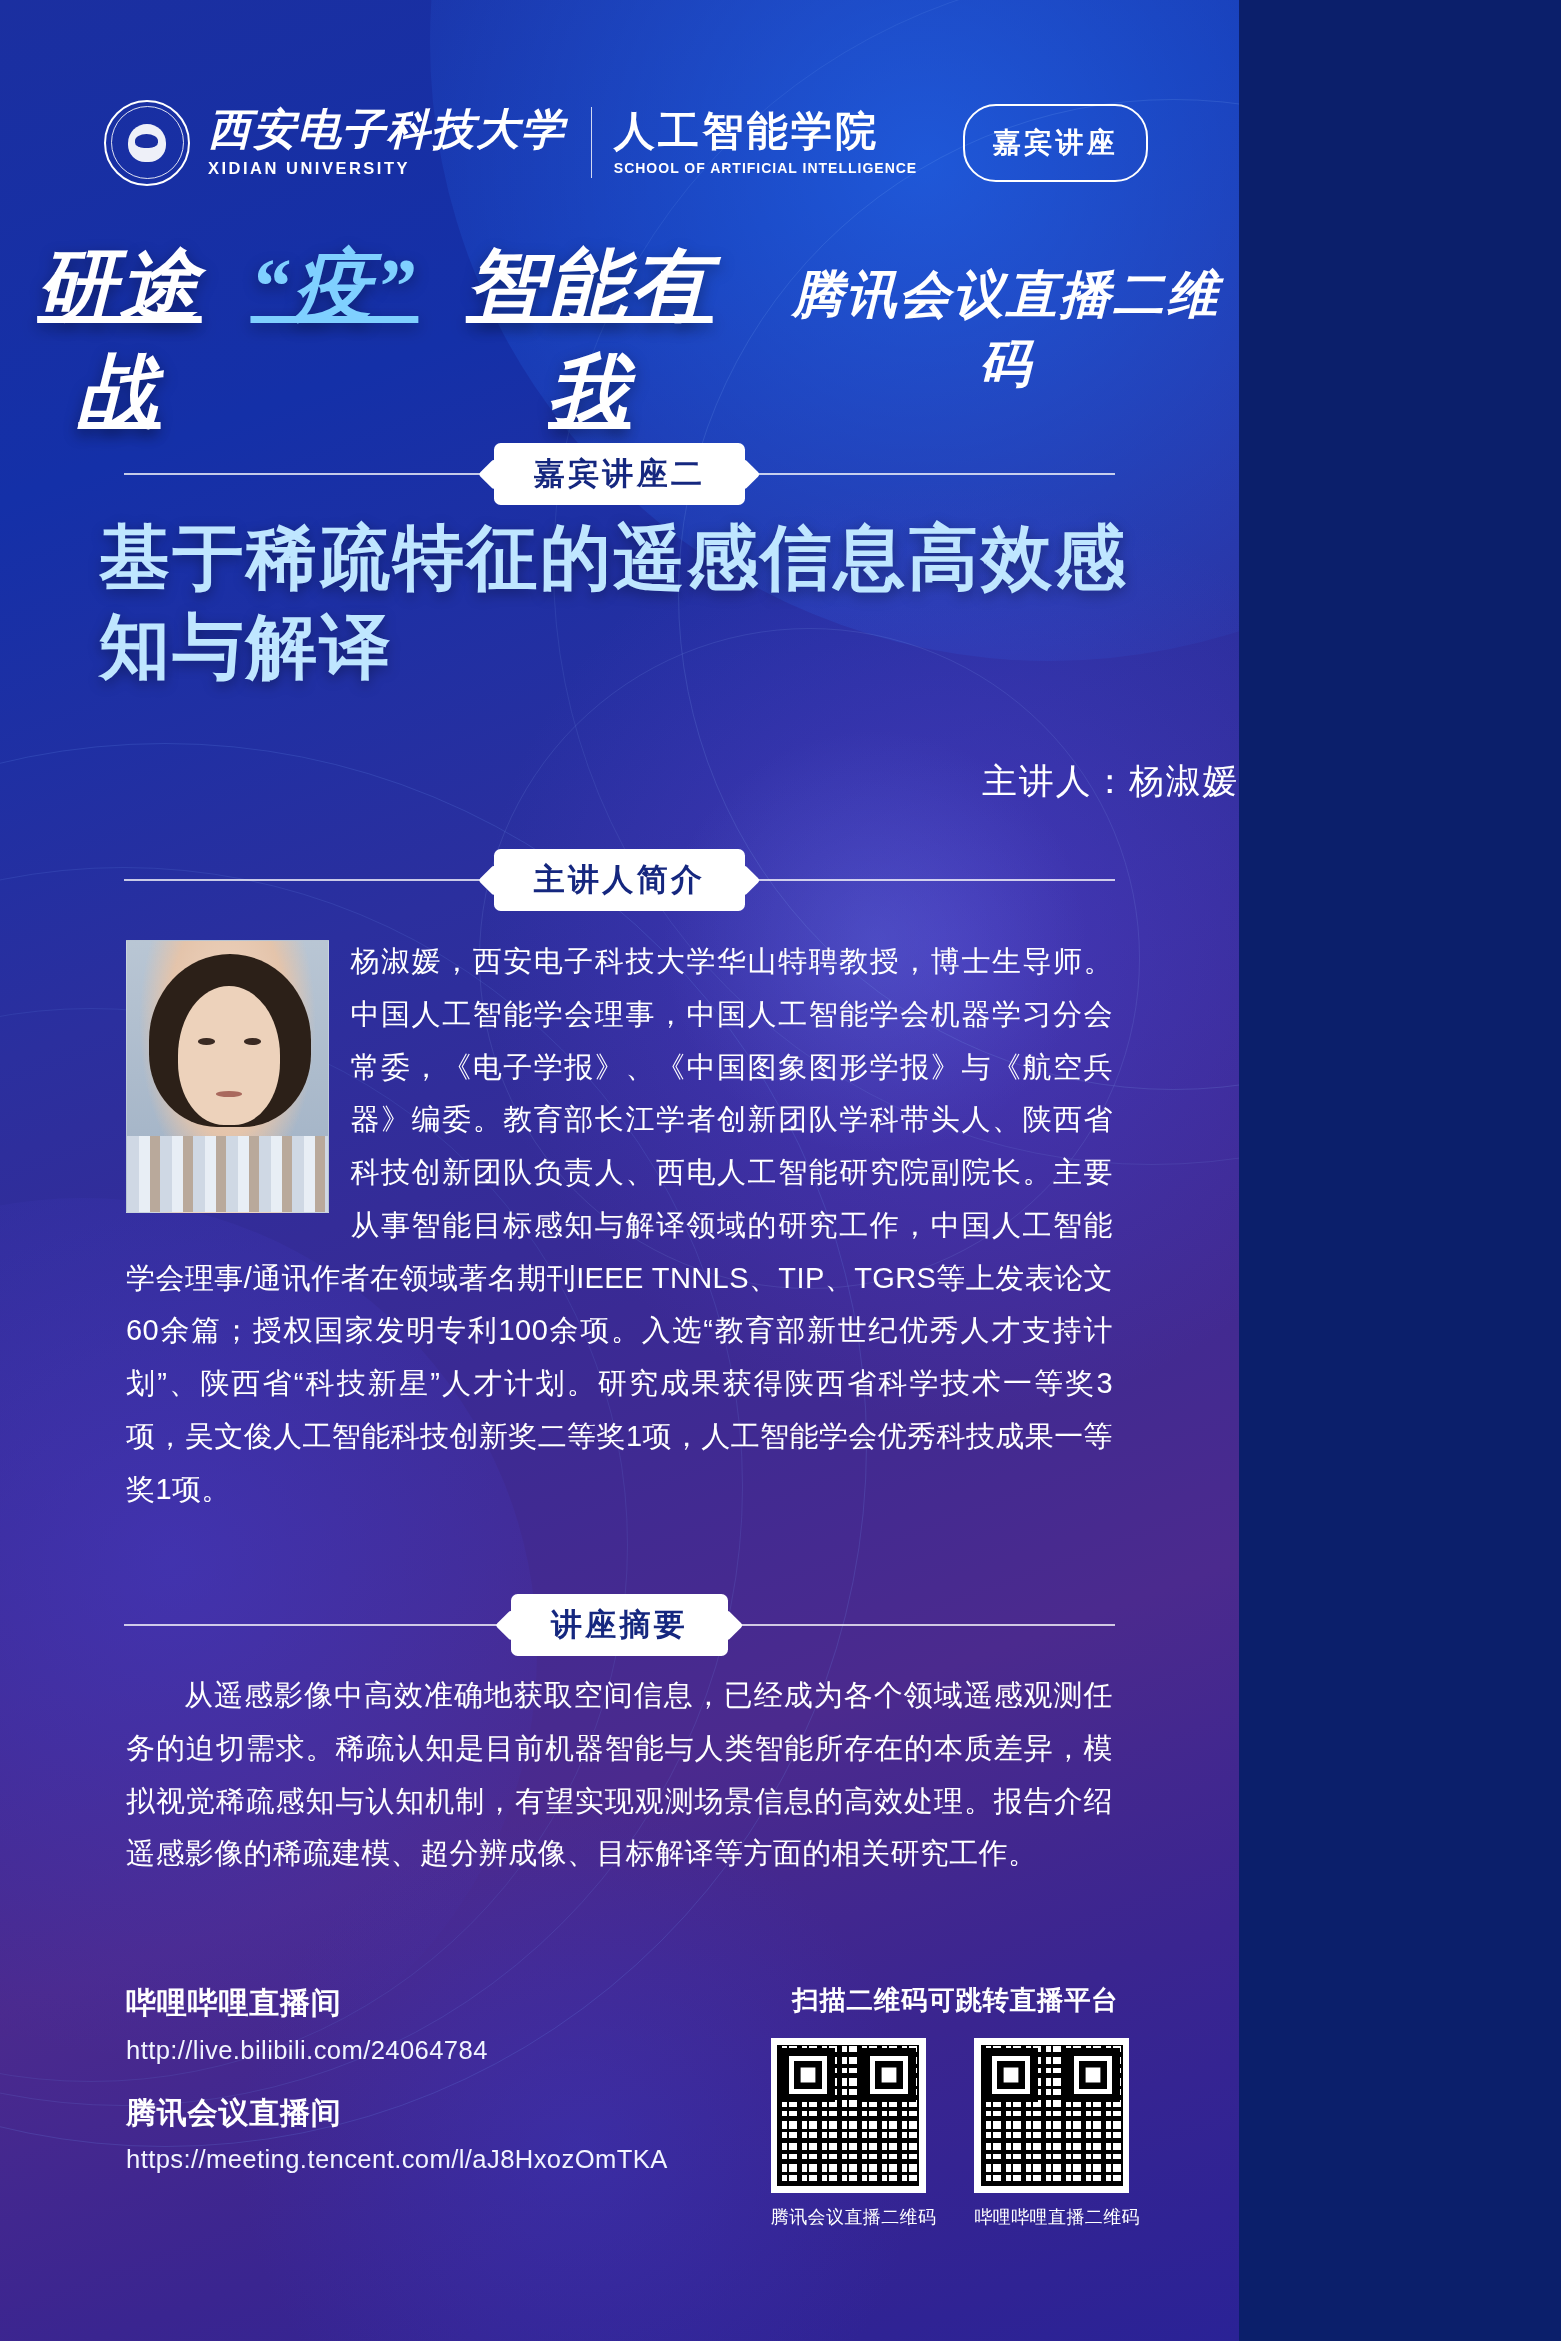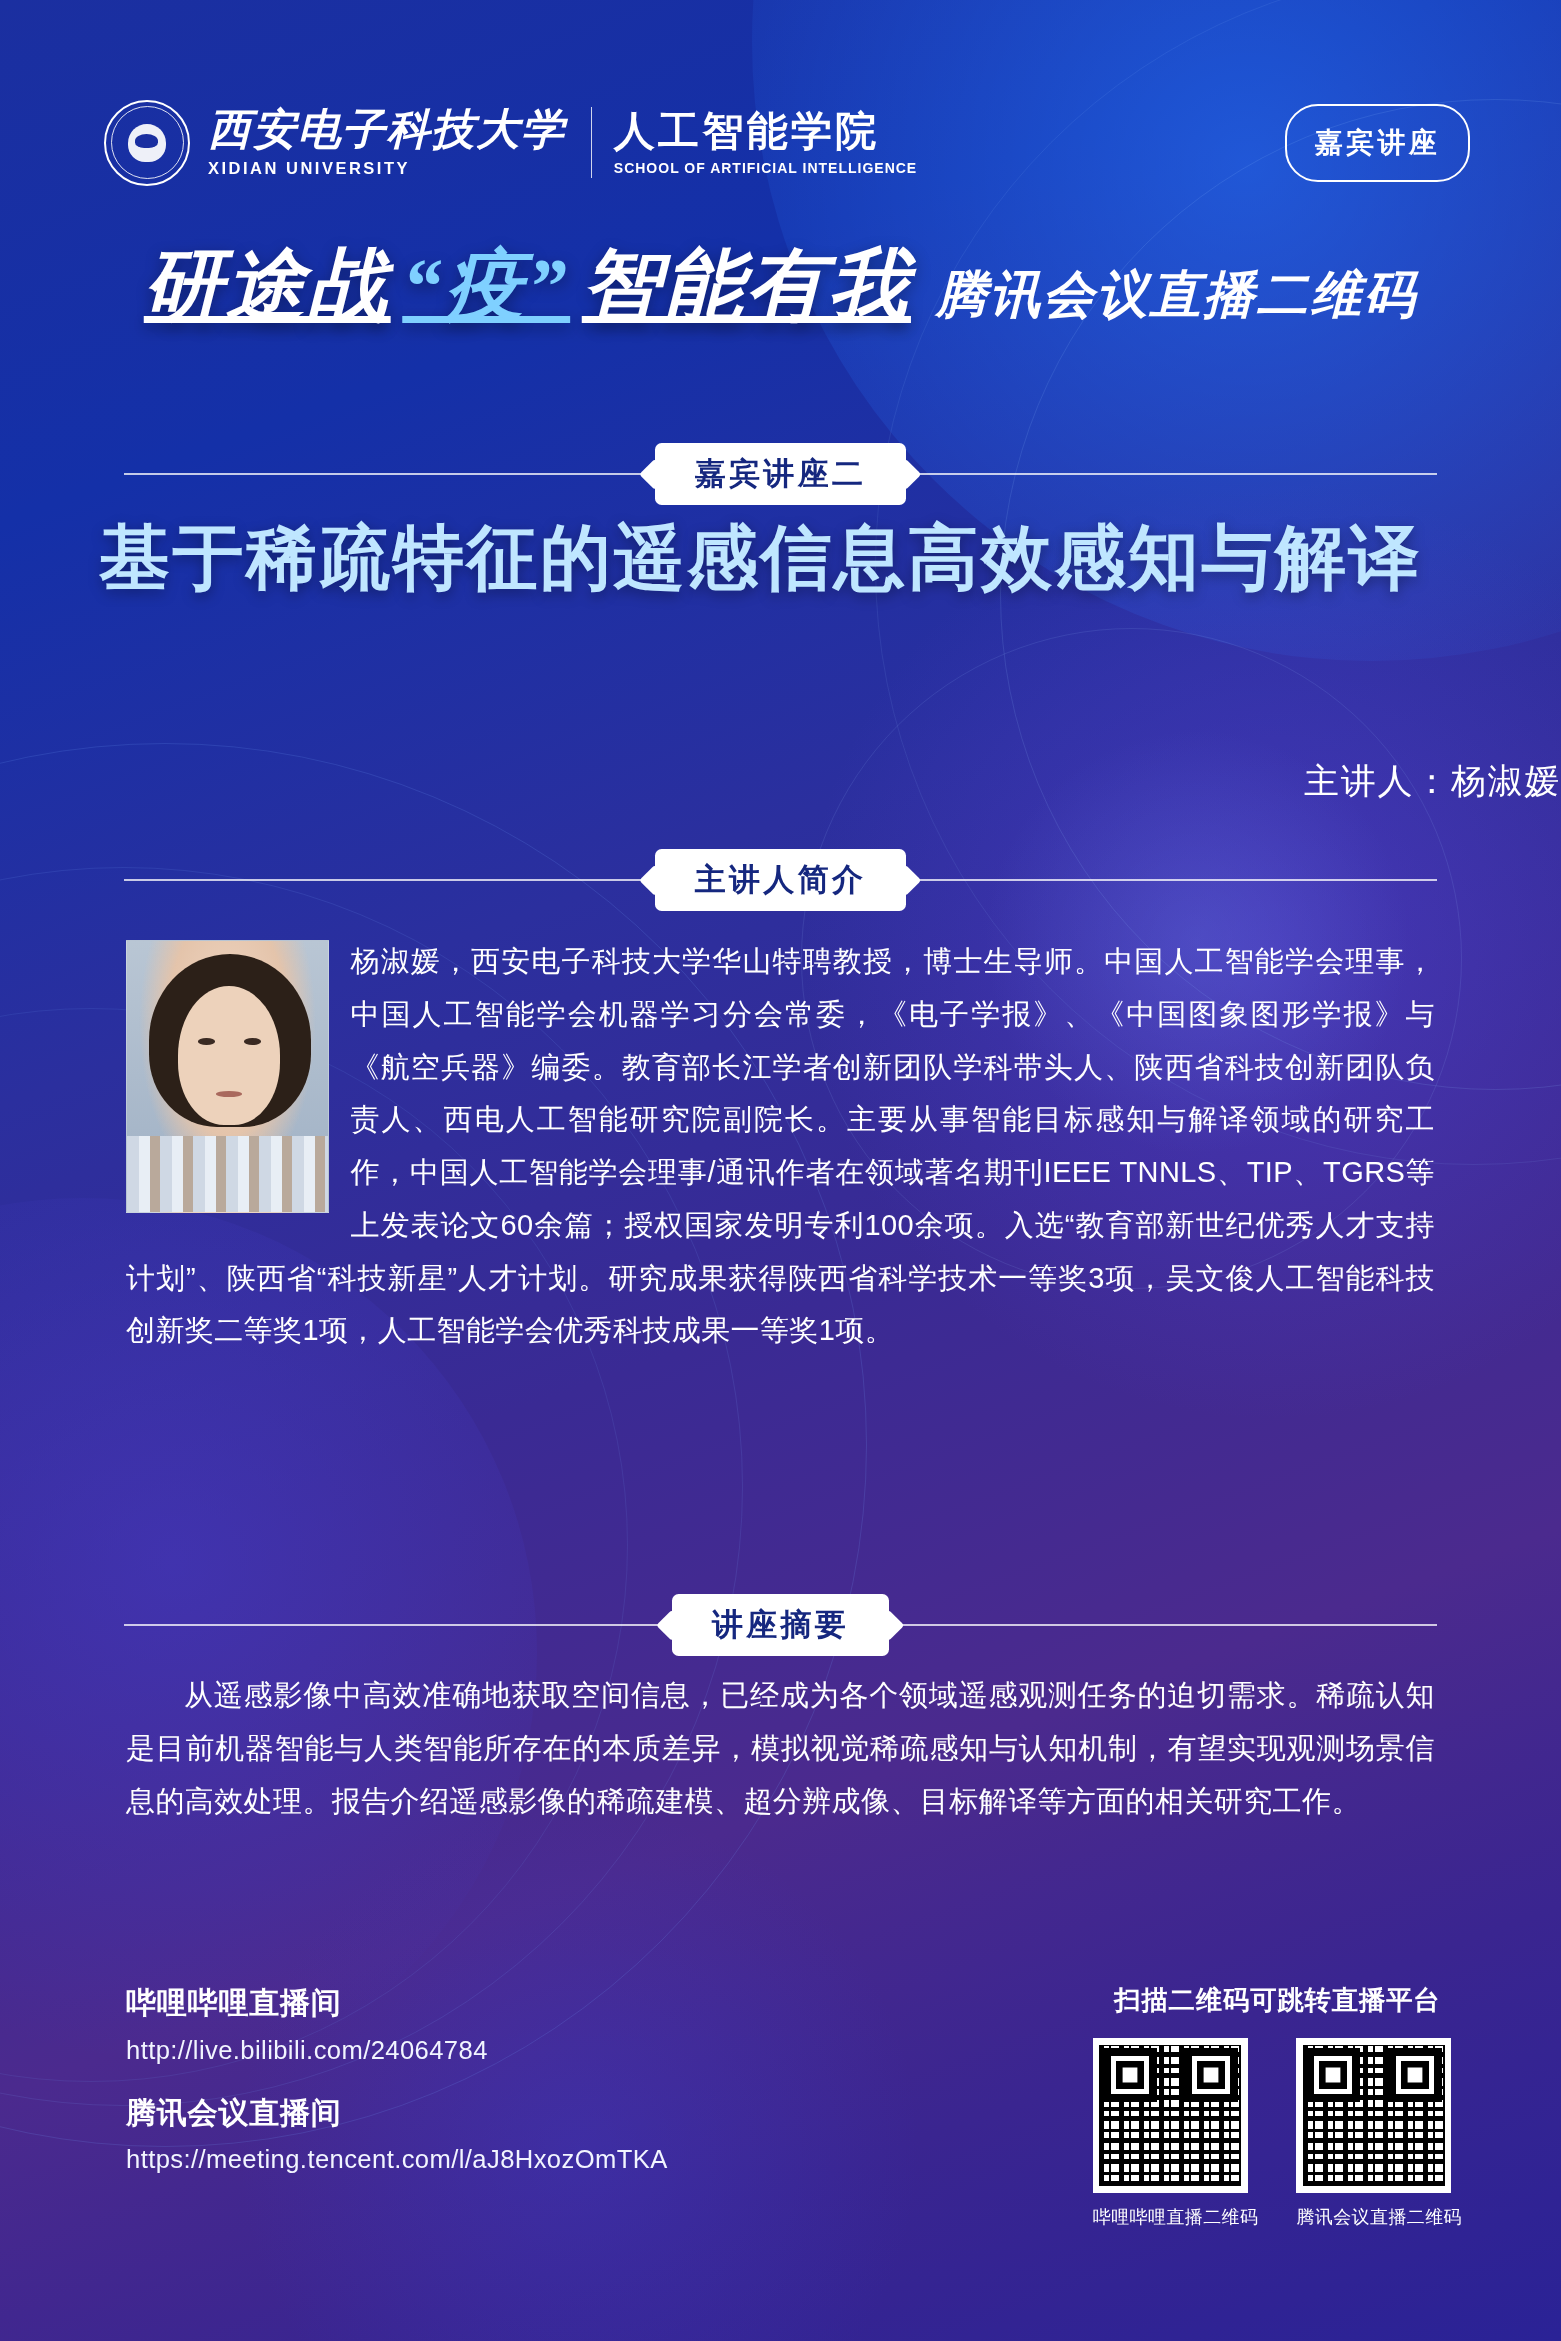--- a/index.html
+++ b/index.html
@@ -5,21 +5,21 @@
   * { box-sizing: border-box; margin: 0; padding: 0; }
   html, body {
     width: 1561px;
     height: 2342px;
     background: #0b1f6b;
     font-family: "Liberation Sans", sans-serif;
     overflow: hidden;
   }
   .poster {
     position: relative;
-    width: 1561px;
+    width: 1239px;
     height: 2342px;
     background: linear-gradient(160deg, #1b2fa0 0%, #1430a8 18%, #2b2f9e 38%, #3a2a94 55%, #4b2a8e 72%, #3a2590 85%, #2a2296 100%);
     overflow: hidden;
   }
   
   .bg-swoosh {
     position: absolute;
     border-radius: 50%;
     pointer-events: none;
   }
@@ -484,26 +484,26 @@
       <div class="link-url">https://meeting.tencent.com/l/aJ8HxozOmTKA</div>
     </div>
 
     <div class="qr-area">
       <div class="qr-caption">扫描二维码可跳转直播平台</div>
       <div class="qr-row">
         <div class="qr-cell">
           <div class="qr-box">
               <div class="qr-inner"></div>
             </div>
-          <div class="qr-label">哔哩哔哩直播二维码</div>
+          <div class="qr-label">腾讯会议直播二维码</div>
         </div>
         <div class="qr-cell">
           <div class="qr-box">
               <div class="qr-inner"></div>
             </div>
-          <div class="qr-label">腾讯会议直播二维码</div>
+          <div class="qr-label">哔哩哔哩直播二维码</div>
         </div>
       </div>
     </div>
   </div>
 
 </div>
 
 
 </body></html>

